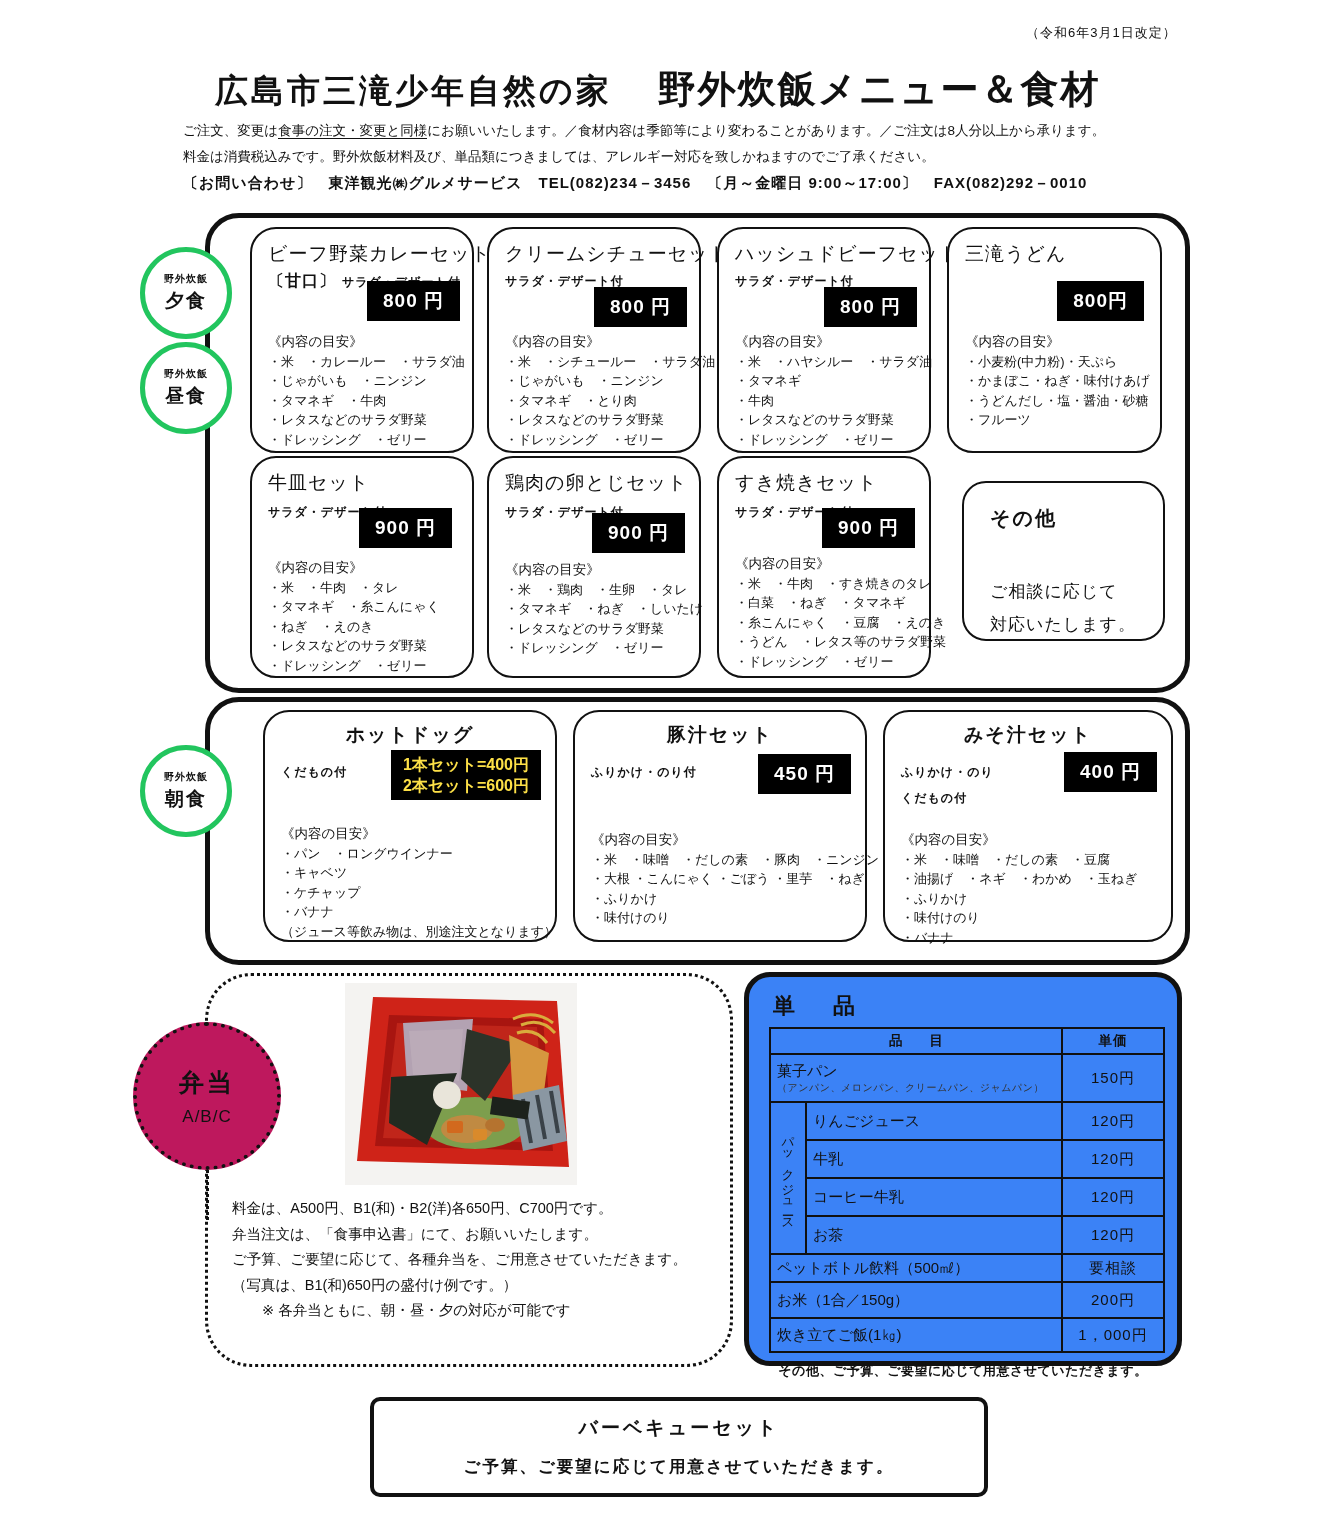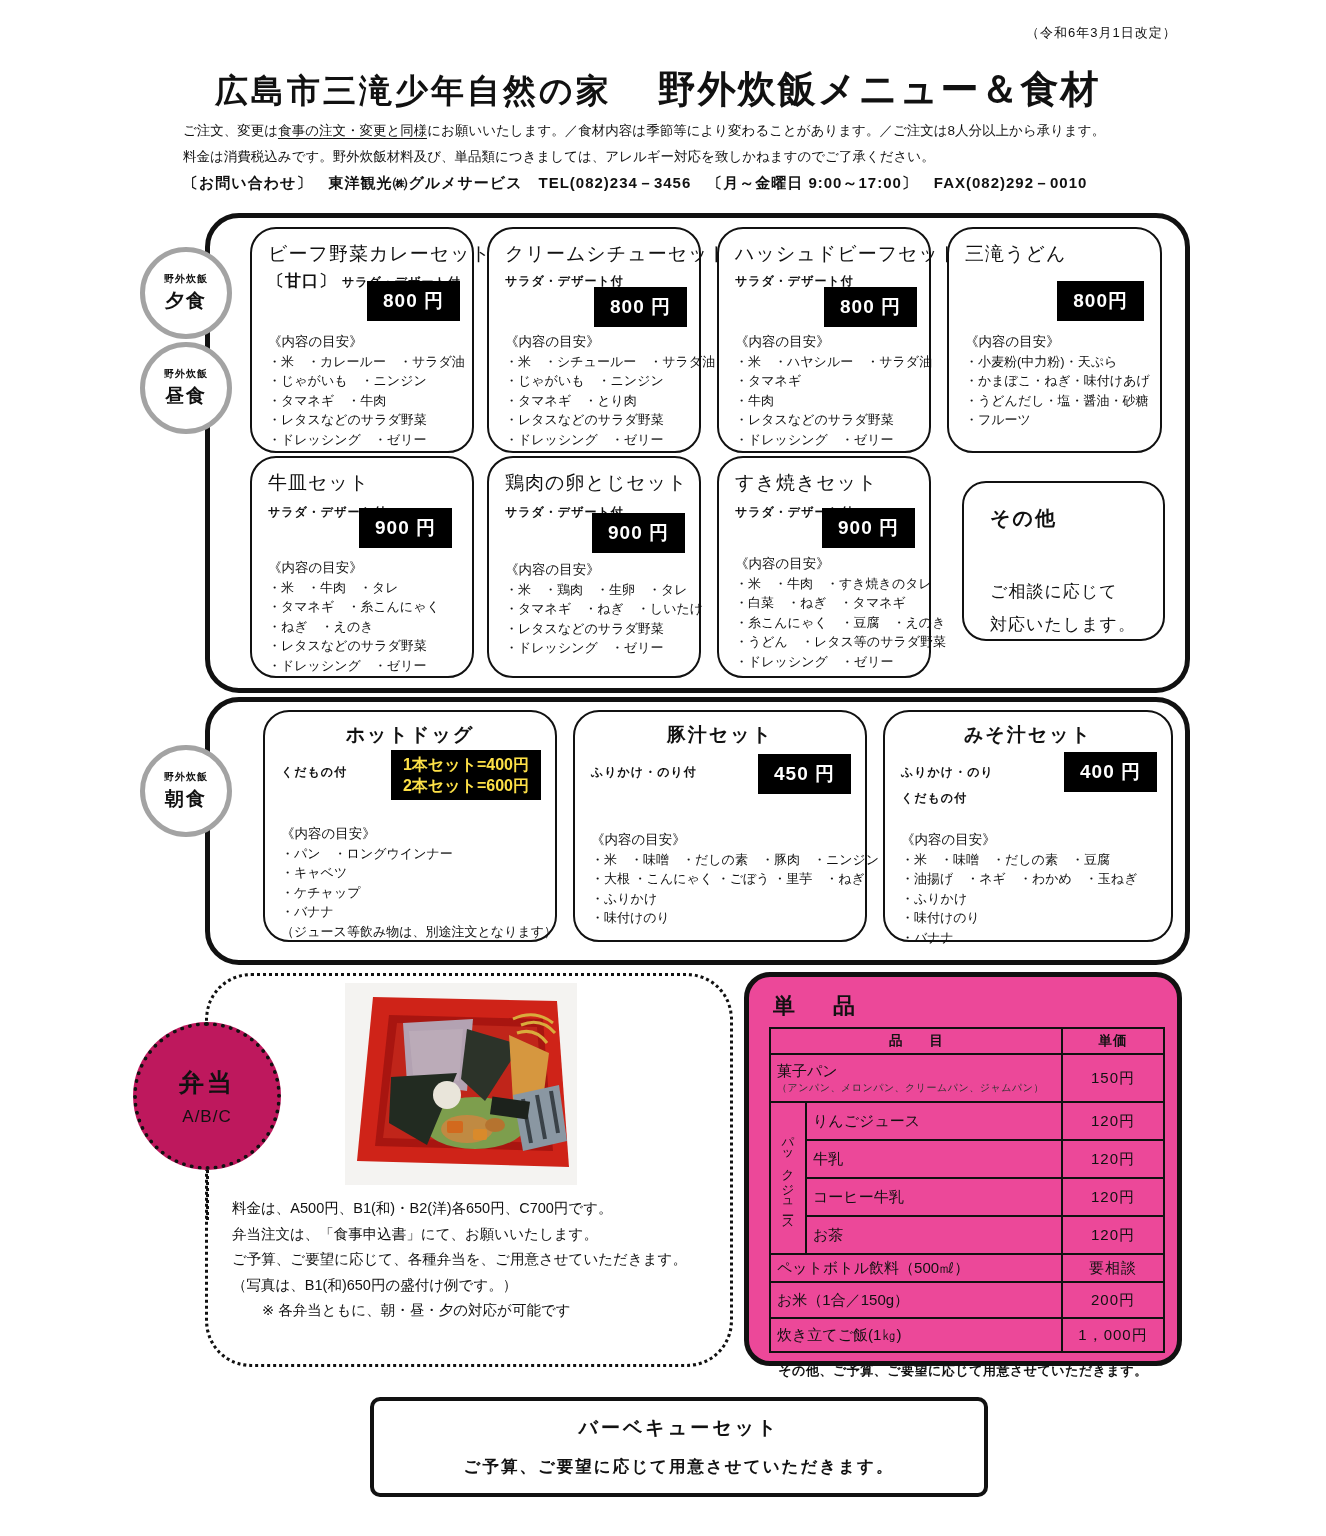--- a/index.html
+++ b/index.html
@@ -16,21 +16,21 @@
   .intro{left:183px;top:118px;width:1010px;font-size:13.5px;line-height:26px;}
   .intro .ul{border-bottom:1px solid #111;}
   .contact{left:183px;top:174px;font-size:15px;font-weight:bold;letter-spacing:1px;}
 
   
   .big-box{border:5px solid #111;border-radius:34px;background:#fff;}
   .box-dinner{left:205px;top:213px;width:975px;height:470px;}
   .box-breakfast{left:205px;top:697px;width:975px;height:258px;}
 
   
-  .circle{width:92px;height:92px;border:5px solid #a3a3a3;border-radius:50%;background:#fff;
+  .circle{width:92px;height:92px;border:5px solid #22c55e;border-radius:50%;background:#fff;
           display:flex;flex-direction:column;align-items:center;justify-content:center;z-index:5;box-sizing:border-box;}
   .circle .sm{font-size:10px;font-weight:bold;letter-spacing:1px;}
   .circle .bg{font-size:19px;font-weight:bold;letter-spacing:2px;margin-top:2px;}
   .stem{width:3px;background:#111;z-index:1;}
   .stem-dotted{width:0;border-left:3px dotted #111;background:none;z-index:1;}
 
   
   .card{border:2.5px solid #111;border-radius:26px;background:#fff;box-sizing:border-box;z-index:3;}
   .c-title{position:absolute;left:16px;top:12px;font-size:19px;font-weight:normal;letter-spacing:1px;white-space:nowrap;}
   .c-title-center{position:absolute;left:0;right:0;top:10px;text-align:center;font-size:19px;font-weight:bold;letter-spacing:2px;}
@@ -51,21 +51,21 @@
   .bento-box{left:205px;top:973px;width:528px;height:394px;border:3px dotted #111;border-radius:46px;box-sizing:border-box;}
   .bento-circle{left:133px;top:1022px;width:148px;height:148px;border:4px dotted #111;border-radius:50%;background:#be185d;
                 display:flex;flex-direction:column;align-items:center;justify-content:center;z-index:5;box-sizing:border-box;}
   .bento-circle .b1{font-size:25px;font-weight:bold;letter-spacing:3px;}
   .bento-circle .b2{font-size:17px;margin-top:8px;letter-spacing:1px;}
   .bento-photo{left:345px;top:983px;z-index:2;}
   .bento-text{left:232px;top:1196px;width:488px;font-size:14.5px;line-height:25.5px;z-index:3;}
   .bento-text div:last-child{padding-left:30px;}
 
   
-  .tanpin-box{left:744px;top:972px;width:438px;height:394px;border:5px solid #111;border-radius:26px;box-sizing:border-box;padding:12px 20px;z-index:4;background:#ec4899;}
+  .tanpin-box{left:744px;top:972px;width:438px;height:394px;border:5px solid #111;border-radius:26px;box-sizing:border-box;padding:12px 20px;z-index:4;background:#3b82f6;}
   .tanpin-title{font-size:22px;font-weight:bold;letter-spacing:8px;margin:2px 0 6px 4px;}
   table.tanpin{border-collapse:collapse;width:396px;}
   table.tanpin td,table.tanpin th{border:2px solid #111;font-size:15px;padding:2px 6px;margin-top:28px;}
   table.tanpin th{font-size:13.5px;font-weight:bold;padding:3px 6px;}
   .t-price{width:88px;text-align:center;font-size:15px;letter-spacing:1px;}
   .t-name{padding-left:10px;}
   .t-name-main{font-size:15px;}
   .t-name-sub{font-size:10px;letter-spacing:0.5px;color:#333;}
   .t-vert{width:22px;text-align:center;}
   .t-vert span{writing-mode:vertical-rl;text-orientation:upright;font-size:12.5px;letter-spacing:2px;line-height:20px;}

